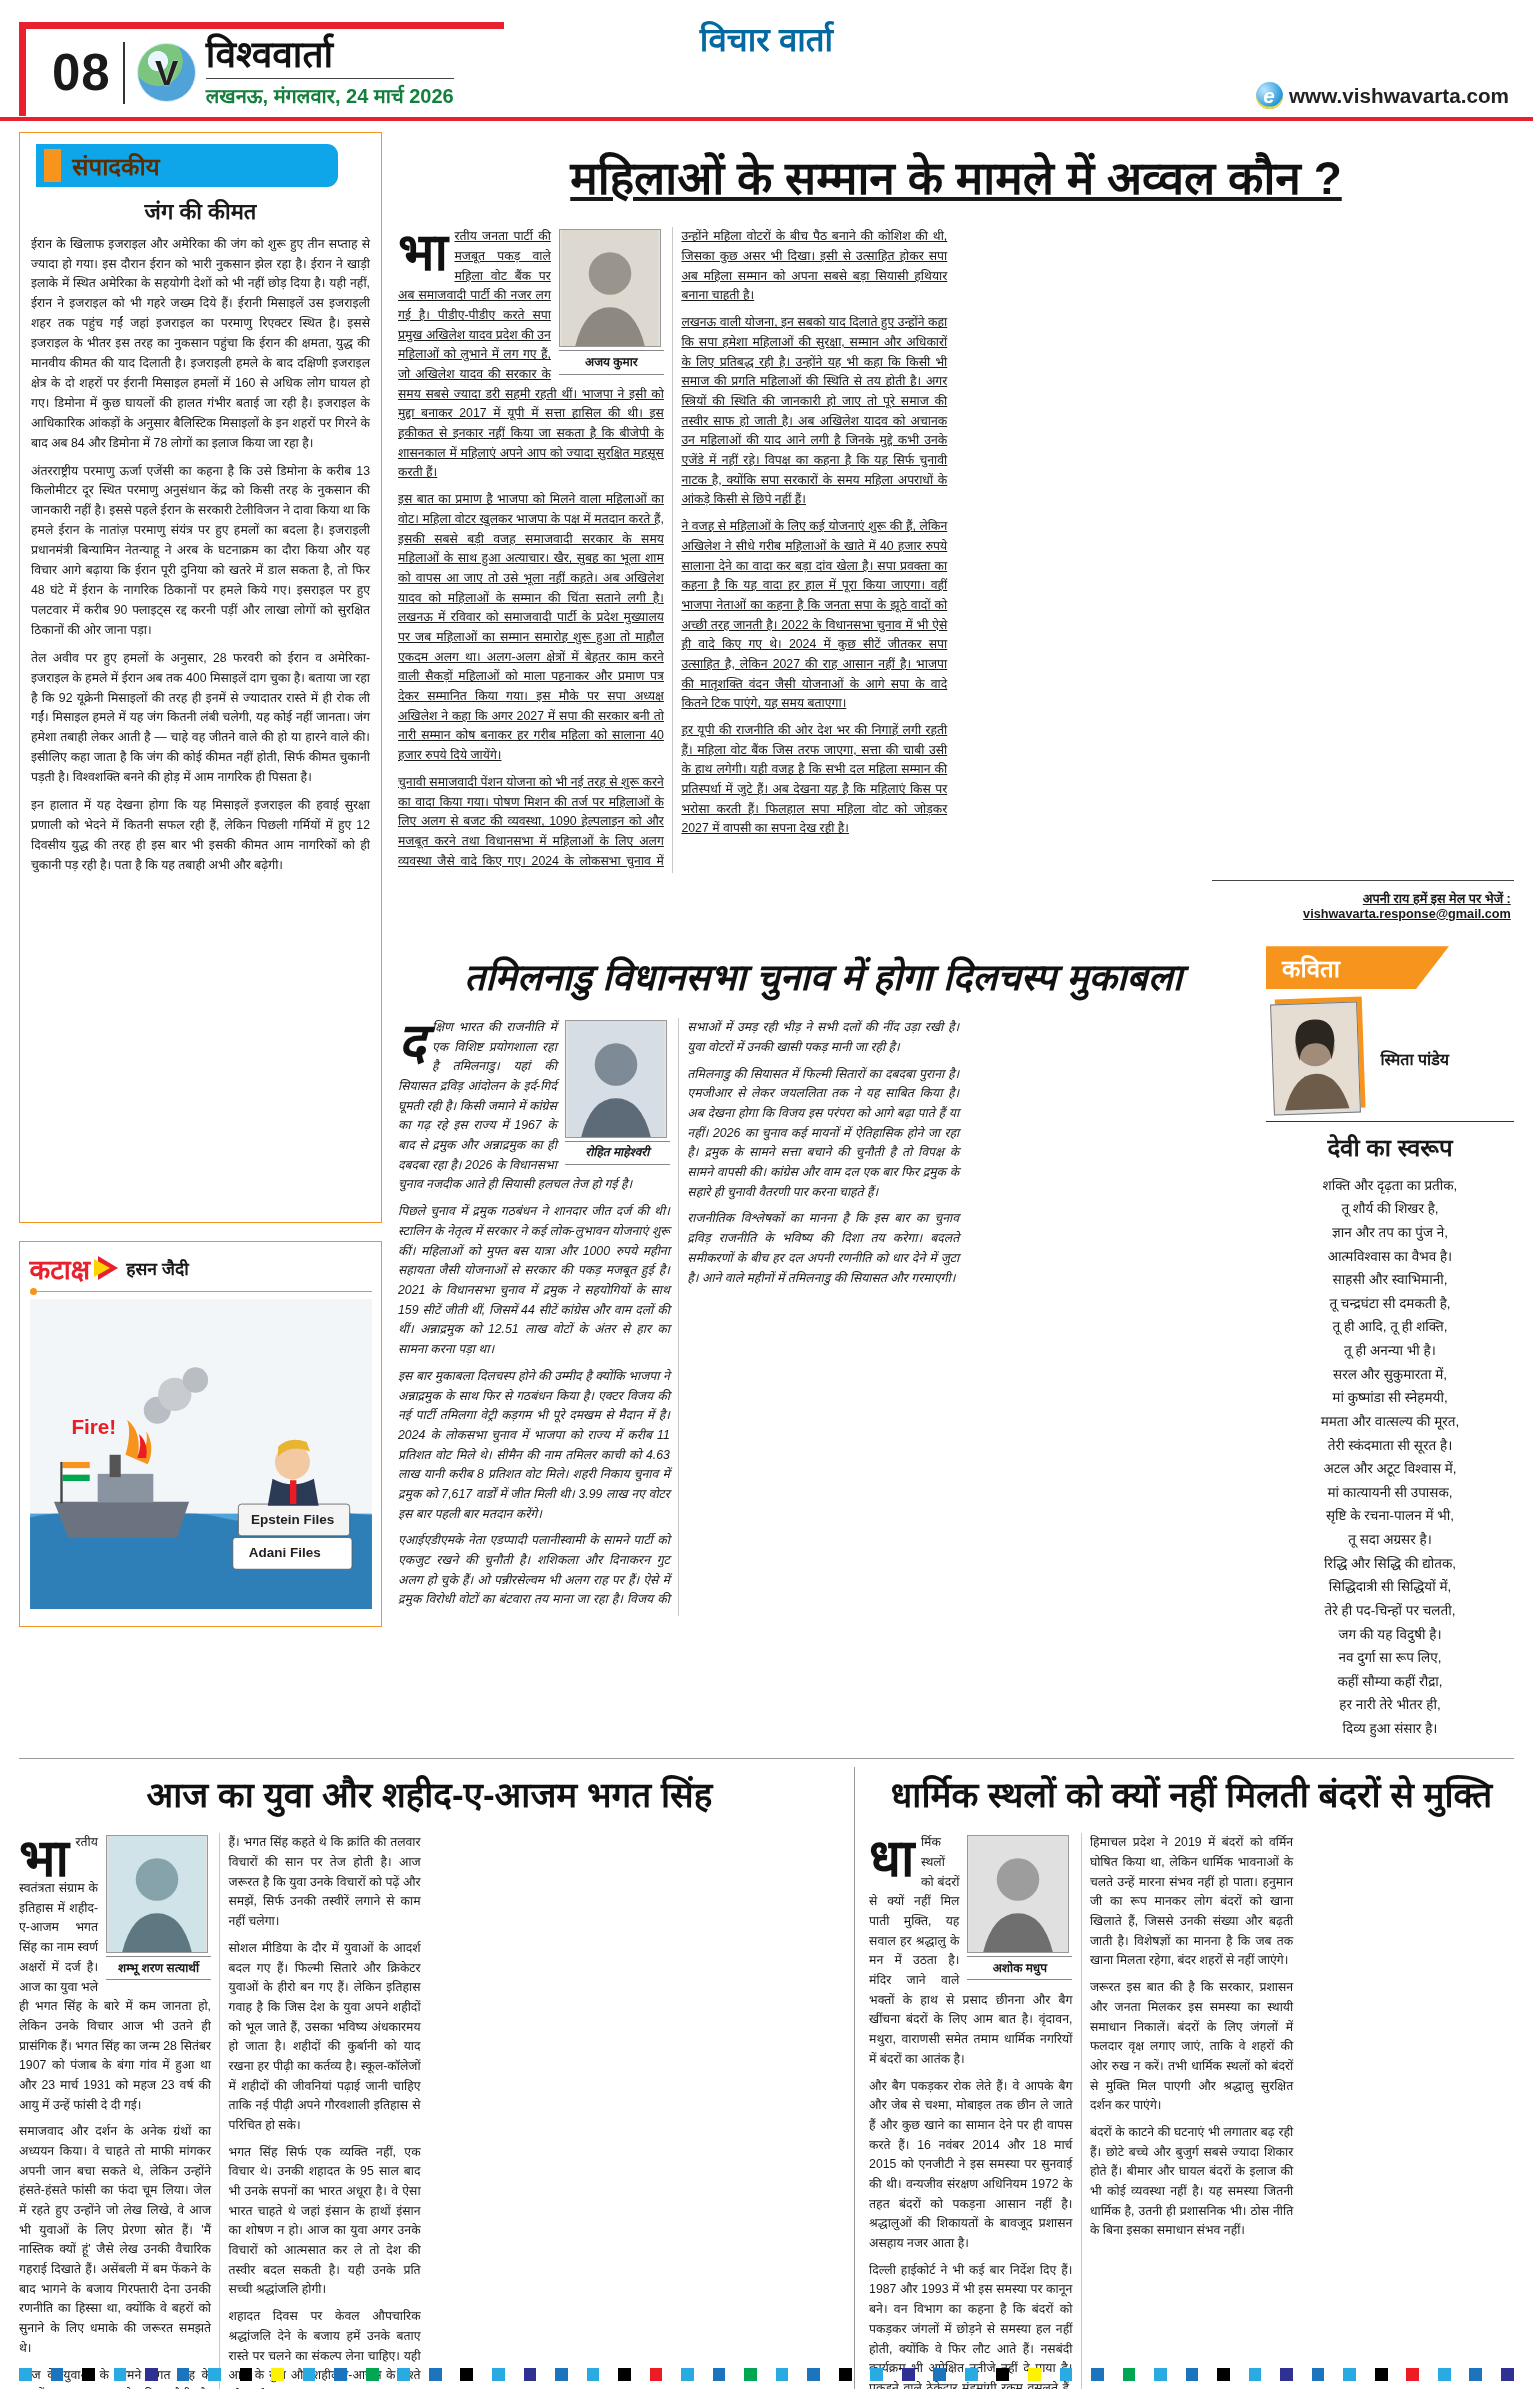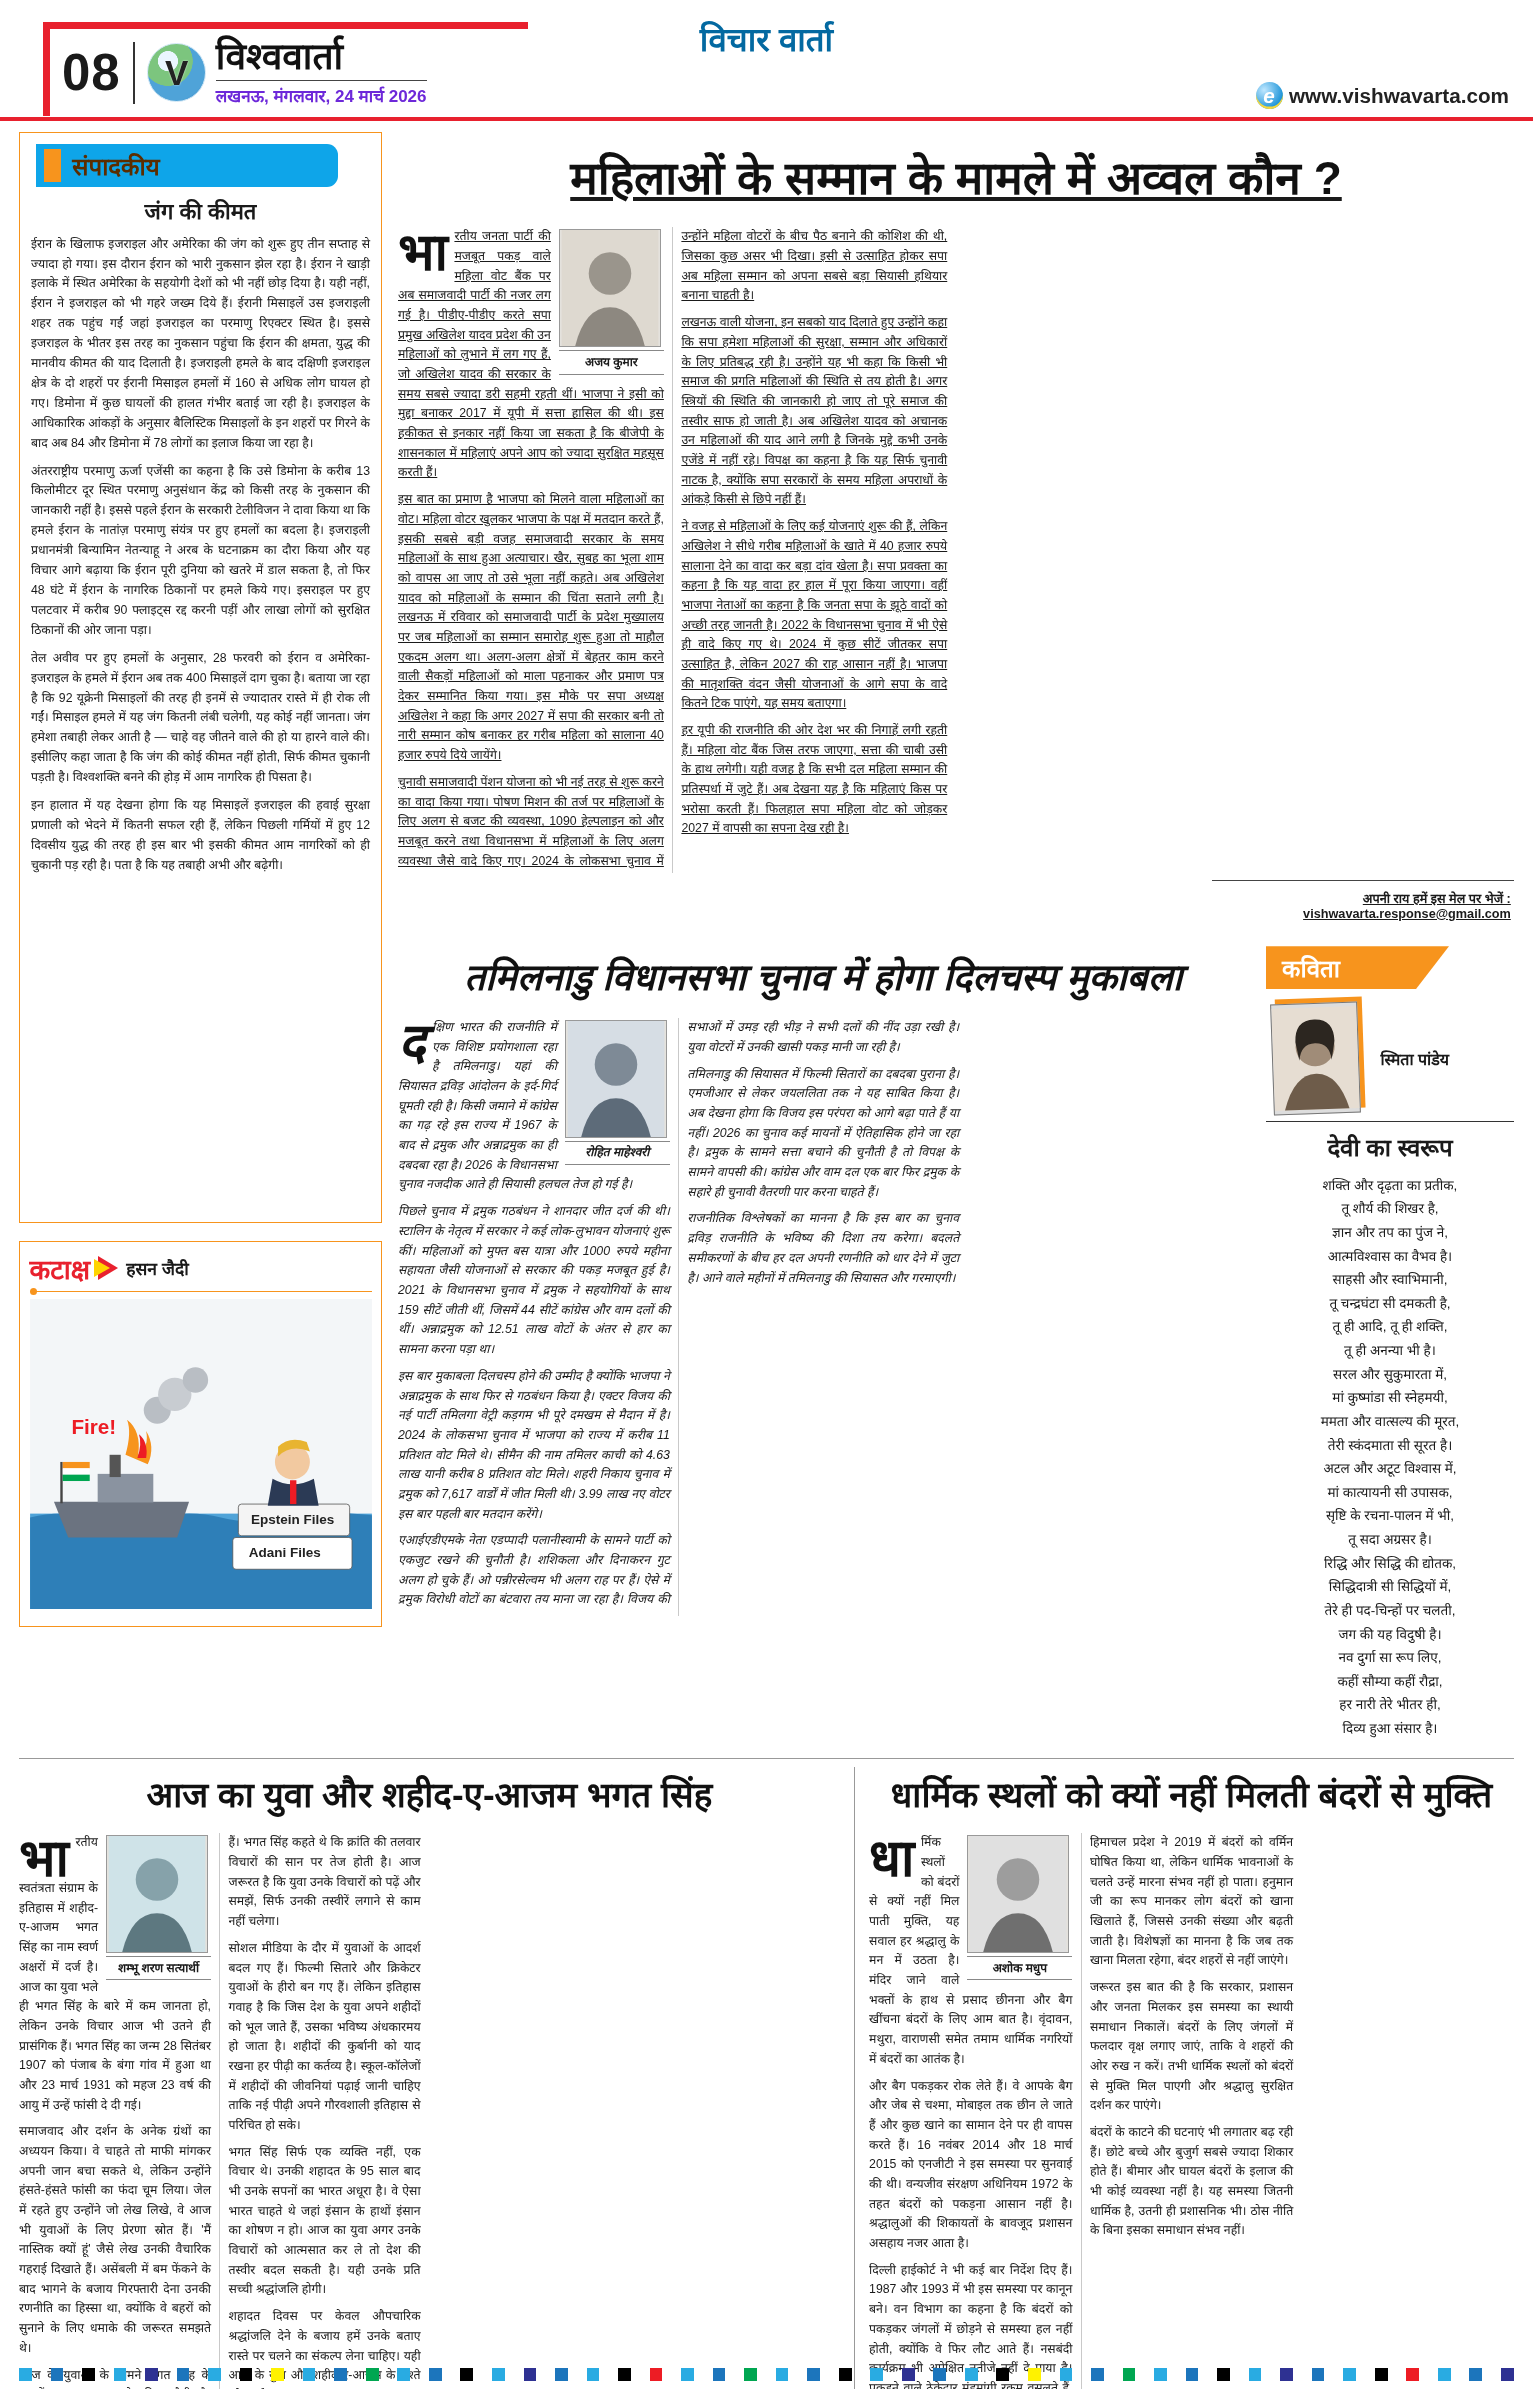--- a/index.html
+++ b/index.html
@@ -5,31 +5,31 @@
   * { margin:0; padding:0; box-sizing:border-box; }
   html,body { background:#ffffff; }
   body { width:1533px; height:2389px; overflow:hidden;
          font-family:"Liberation Sans", sans-serif; color:#1a1a1a; }
   .page { width:1533px; height:2389px; position:relative; background:#fff; }
 
   
   .header { position:relative; height:121px; border-bottom:4.8px solid #e8212e; }
   .mast-frame { position:absolute; left:19px; top:22px; width:485px; height:94px;
         border-left:7.2px solid #e8212e; border-top:7.2px solid #e8212e;
-        display:flex; align-items:center; padding-left:12px;margin-left:24px; }
+        display:flex; align-items:center; padding-left:26px; }
   .page-num { font-size:51px; font-weight:bold; letter-spacing:0.8px; }
   .mast-divider { width:1.6px; height:62px; background:#333; margin:0 12.7px; }
   .globe { width:59px; height:59px; border-radius:50%;
         background:radial-gradient(circle at 35% 30%, #eaf6ff 0 18%, #7cc57e 19% 45%, #4fa3d8 46% 75%, #2b6cb0 100%);
         display:flex; align-items:center; justify-content:center; margin-right:9.5px;
         border:1.6px solid #cfe6f5; }
   .globe span { font-size:35px; font-weight:bold; color:#222; text-shadow:0 0 1.6px #fff; }
   .mast-text { display:flex; flex-direction:column; }
   .mast-title { font-size:37px; font-weight:bold; color:#111; line-height:1.05; }
-  .mast-date { font-size:17px; font-weight:bold; color:#6d28d9; border-top:1.6px solid #444;
+  .mast-date { font-size:20px; font-weight:bold; color:#15803d; border-top:1.6px solid #444;
         margin-top:3.2px; padding-top:2.4px; }
   .section-banner { position:absolute; left:50%; transform:translateX(-50%); top:16px;
         font-size:33px; font-weight:bold; color:#0369a1; }
   .site-line { position:absolute; right:24px; bottom:8px; display:flex; align-items:center; gap:6.4px; }
   .e-icon { width:27px; height:27px; border-radius:50%;
         background:radial-gradient(circle at 30% 30%, #bfe7ff, #2196d9 70%);
         color:#fff; font-weight:bold; font-style:italic; font-size:20.7px;
         display:flex; align-items:center; justify-content:center;
         box-shadow:inset 0 -2.4px 0 #f4d73c; }
   .site-url { font-size:20.7px; font-weight:bold; color:#222; text-decoration:none; }

